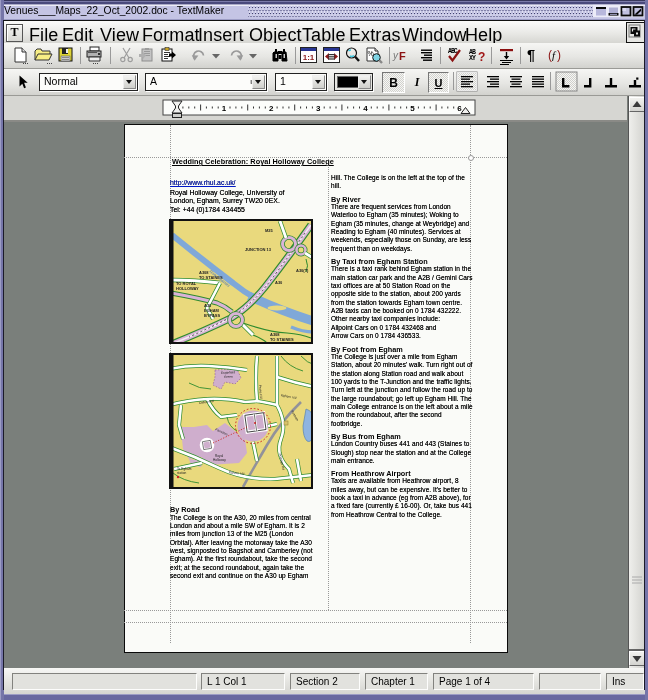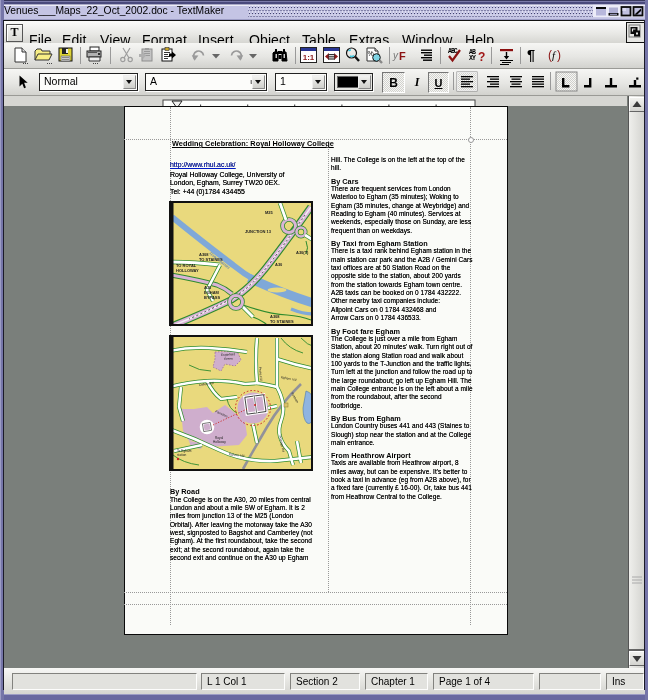--- a/index.html
+++ b/index.html
@@ -10,37 +10,37 @@
   
   #frameL{left:0;top:0;width:3px;height:700px;background:#7575a8;border-left:1px solid #9c9cc4;}
   #frameLD{left:3px;top:20px;width:1px;height:670px;background:#1a1a28;}
   #frameR{left:645px;top:0;width:3px;height:700px;background:#7575a8;}
   #frameRD{left:644px;top:20px;width:1px;height:670px;background:#1a1a28;}
   #frameB{left:0;top:694px;width:648px;height:6px;background:#6868a0;border-top:1px solid #9c9cc4;}
   
   #title{left:0;top:0;width:648px;height:20px;background:#c6c6e4;border-top:1px solid #38385c;}
   
   #menubar{left:0;top:20px;width:648px;height:22px;background:linear-gradient(#fbfbfa,#e9e9e6 55%,#d6d6d2);border-top:1px solid #111;border-bottom:1px solid #9a9a96;}
-  .menu{position:absolute;top:11px;font-size:14px;color:#000;letter-spacing:0.1px;}
+  .menu{position:absolute;top:4px;font-size:18px;color:#000;letter-spacing:0.1px;}
   .menu u{text-decoration:underline;text-underline-offset:1.5px;}
   #tbtnbox{left:6px;top:3px;width:15px;height:16px;background:linear-gradient(#f4f4f2,#d8d8d4);border:1px solid #555;box-shadow:inset 1px 1px 0 #fff;
            font-family:"Liberation Serif",serif;font-weight:bold;font-size:12px;text-align:center;line-height:15px;}
   #restorebox{left:626px;top:1px;width:17px;height:19px;border:1px solid #111;background:#e6e6e3;}
   
   #tb1{left:0;top:43px;width:648px;height:25px;background:linear-gradient(#f6f6f4,#e6e6e3 55%,#d2d2ce);border-bottom:1px solid #9a9a96;padding-left:12px;}
   #tb2{left:0;top:69px;width:648px;height:26px;background:linear-gradient(#f6f6f4,#e6e6e3 55%,#d2d2ce);border-bottom:1px solid #9a9a96;}
   .tsep{position:absolute;top:3px;width:1px;height:18px;background:#999;}
   .combo{position:absolute;top:4px;background:#fcfcfa;border:1px solid #222;box-shadow:1px 1px 0 #fff;font-size:10.5px;}
   .combo .cb{position:absolute;right:1px;top:1px;bottom:1px;width:11px;background:linear-gradient(#f2f2f0,#cfcfcb);border:1px solid #888;border-top-color:#eee;border-left-color:#eee;}
   .combo .cb:after{content:"";position:absolute;left:2px;top:4px;border:3px solid rgba(0,0,0,0);border-top:4px solid #111;}
   .pressed{background-color:#e6e6e2;background-image:conic-gradient(#f6f6f4 25%,#d2d2ce 0 50%,#f6f6f4 0 75%,#d2d2ce 0);background-size:2px 2px;border:1px solid;border-color:#777 #fff #fff #777;}
   
   #ruler{left:4px;top:96px;width:623px;height:26px;background:#d6d6d2;}
   
-  #doc{left:4px;top:106px;width:623px;height:546px;background:#7a7f7b;overflow:hidden;}
+  #doc{left:4px;top:124px;width:623px;height:546px;background:#7a7f7b;overflow:hidden;}
   #page{position:absolute;left:120px;top:0px;width:382px;height:527px;background:#fafbf8;border:1px solid #0a0a0a;}
   
   #vsb{left:628px;top:96px;width:16px;height:572px;background:linear-gradient(90deg,#efefec,#d2d2ce);border-left:1px solid #555;}
   .sbbtn{position:absolute;left:0px;width:16px;height:15px;background:linear-gradient(#f2f2ef,#d4d4d0);border:1px solid #666;border-top-color:#fff;border-left-color:#fff;box-sizing:border-box;}
   
   #status{left:4px;top:668px;width:648px;height:28px;background:linear-gradient(#f7f7f5,#e8e8e4 40%,#d2d2ce);}
   .panel{position:absolute;top:4.5px;height:17px;border:1px solid;border-color:#82827e #fdfdfc #fdfdfc #82827e;background:#e2e2de;font-size:10px;line-height:15px;color:#000;padding-left:5px;box-sizing:border-box;}
   
   .dt{position:absolute;font-size:7.3px;font-weight:bold;text-decoration:underline;color:#000;letter-spacing:0.05px;}
   .dl{position:absolute;font-size:6.9px;color:#000;text-shadow:0 0 0.35px rgba(0,0,0,0.8);}
@@ -563,38 +563,38 @@
   <div class="db nw" style="left:166px;top:389.5px">The College is on the A30, 20 miles from central</div>
   <div class="db nw" style="left:166px;top:397.8px">London and about a mile SW of Egham. It is 2</div>
   <div class="db nw" style="left:166px;top:406.2px">miles from junction 13 of the M25 (London</div>
   <div class="db nw" style="left:166px;top:414.5px">Orbital). After leaving the motorway take the A30</div>
   <div class="db nw" style="left:166px;top:422.9px">west, signposted to Bagshot and Camberley (not</div>
   <div class="db nw" style="left:166px;top:431.2px">Egham). At the first roundabout, take the second</div>
   <div class="db nw" style="left:166px;top:439.6px">exit; at the second roundabout, again take the</div>
   <div class="db nw" style="left:166px;top:447.9px">second exit and continue on the A30 up Egham</div>
   <div class="db nw" style="left:327px;top:50px">Hill. The College is on the left at the top of the</div>
   <div class="db nw" style="left:327px;top:58.3px">hill.</div>
-  <div class="dh nw" style="left:327px;top:70.6px">By Cars</div>
+  <div class="dh nw" style="left:327px;top:70.6px">By River</div>
   <div class="db nw" style="left:327px;top:79px">There are frequent services from London</div>
   <div class="db nw" style="left:327px;top:87.3px">Waterloo to Egham (35 minutes); Woking to</div>
   <div class="db nw" style="left:327px;top:95.6px">Egham (35 minutes, change at Weybridge) and</div>
   <div class="db nw" style="left:327px;top:104px">Reading to Egham (40 minutes). Services at</div>
   <div class="db nw" style="left:327px;top:112.3px">weekends, especially those on Sunday, are less</div>
   <div class="db nw" style="left:327px;top:120.6px">frequent than on weekdays.</div>
   <div class="dh nw" style="left:327px;top:133px">By Taxi from Egham Station</div>
   <div class="db nw" style="left:327px;top:141.4px">There is a taxi rank behind Egham station in the</div>
   <div class="db nw" style="left:327px;top:149.7px">main station car park and the A2B / Gemini Cars</div>
   <div class="db nw" style="left:327px;top:158px">taxi offices are at 50 Station Road on the</div>
   <div class="db nw" style="left:327px;top:166.4px">opposite side to the station, about 200 yards</div>
   <div class="db nw" style="left:327px;top:174.7px">from the station towards Egham town centre.</div>
   <div class="db nw" style="left:327px;top:183px">A2B taxis can be booked on 0 1784 432222.</div>
   <div class="db nw" style="left:327px;top:191.4px">Other nearby taxi companies include:</div>
   <div class="db nw" style="left:327px;top:199.7px">Allpoint Cars on 0 1784 432468 and</div>
   <div class="db nw" style="left:327px;top:208px">Arrow Cars on 0 1784 436533.</div>
-  <div class="dh nw" style="left:327px;top:220.5px">By Foot fare Egham</div>
+  <div class="dh nw" style="left:327px;top:220.5px">By Foot from Egham</div>
   <div class="db nw" style="left:327px;top:228.9px">The College is just over a mile from Egham</div>
   <div class="db nw" style="left:327px;top:237.2px">Station, about 20 minutes' walk. Turn right out of</div>
   <div class="db nw" style="left:327px;top:245.5px">the station along Station road and walk about</div>
   <div class="db nw" style="left:327px;top:253.9px">100 yards to the T-Junction and the traffic lights.</div>
   <div class="db nw" style="left:327px;top:262.2px">Turn left at the junction and follow the road up to</div>
   <div class="db nw" style="left:327px;top:270.5px">the large roundabout; go left up Egham Hill. The</div>
   <div class="db nw" style="left:327px;top:278.9px">main College entrance is on the left about a mile</div>
   <div class="db nw" style="left:327px;top:287.2px">from the roundabout, after the second</div>
   <div class="db nw" style="left:327px;top:295.5px">footbridge.</div>
   <div class="dh nw" style="left:327px;top:308px">By Bus from Egham</div>

